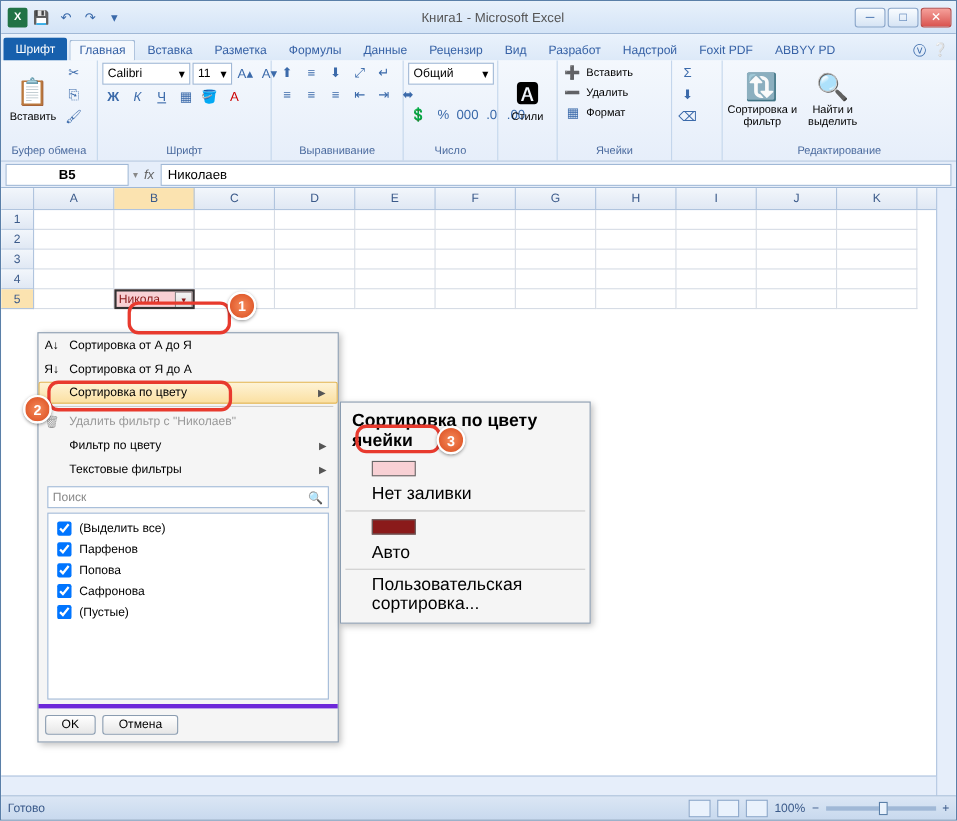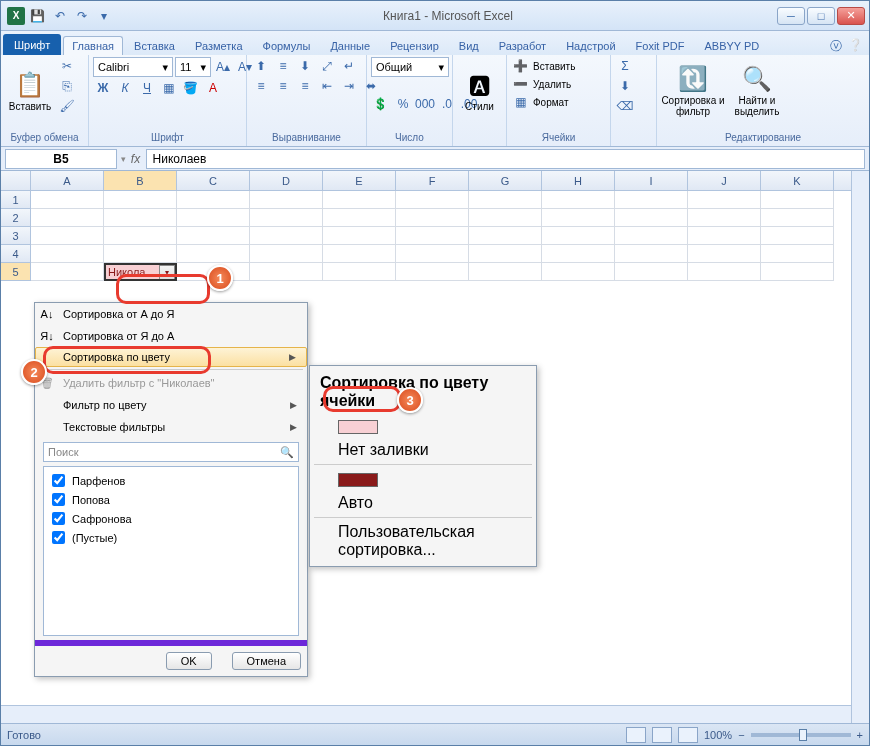--- a/index.html
+++ b/index.html
@@ -53,21 +53,21 @@
 .dd-item { display: flex; align-items: center; height: 22px; padding: 0 10px 0 28px; position: relative; cursor: pointer; }
 .dd-item:hover, .dd-item.highlighted { background: linear-gradient(#fef3d6,#fbe0a2); border: 1px solid #e5b44a; height: 20px; padding-left: 27px; border-radius: 2px; }
 .dd-item.disabled { color: #999; }
 .dd-icon { position: absolute; left: 4px; width: 16px; height: 16px; display: flex; align-items: center; justify-content: center; font-size: 11px; }
 .dd-arrow { margin-left: auto; font-size: 9px; color: #555; }
 .dd-sep { height: 1px; background: #ccc; margin: 2px 4px; }
 .dd-search { margin: 4px 8px; border: 1px solid #a0b8d6; height: 20px; display: flex; align-items: center; padding: 0 4px; background: #fff; color: #888; justify-content: space-between; }
 .dd-checklist { margin: 4px 8px; border: 1px solid #a0b8d6; background: #fff; padding: 4px; height: 170px; }
 .dd-check { display: flex; align-items: center; gap: 4px; font-size: 11px; line-height: 18px; }
 .dd-check input { width: 13px; height: 13px; }
-.dd-buttons { display: flex; justify-content: flex-end; gap: 20px; padding: 6px; border-top: 6px solid #6d28d9; }
+.dd-buttons { display: flex; gap: 6px; padding: 6px; border-top: 4px solid #6d28d9; }
 .dd-btn { border: 1px solid #8a9cb0; background: linear-gradient(#fff,#e6e6e6); padding: 2px 14px; font-size: 11px; border-radius: 3px; cursor: pointer; }
 .submenu { position: absolute; left: 308px; top: 364px; width: 228px; background: #f5f5f5; border: 1px solid #8a9cb0; box-shadow: 2px 2px 6px rgba(0,0,0,.25); font-size: 16px; z-index: 45; padding: 4px 0; }
 .sub-head { font-weight: bold; padding: 4px 10px; }
 .sub-item { padding: 3px 10px 3px 28px; cursor: pointer; position: relative; }
 .color-sw { width: 40px; height: 14px; border: 1px solid #666; display: inline-block; vertical-align: middle; }
 .statusbar { position: absolute; bottom: 0; left: 0; right: 0; height: 22px; background: linear-gradient(#dbe6f4,#c8d9ee); border-top: 1px solid #a0b8d6; display: flex; align-items: center; font-size: 11px; color: #3b5a8a; padding: 0 6px; gap: 8px; }
 .status-right { margin-left: auto; display: flex; align-items: center; gap: 6px; }
 .view-btn { width: 20px; height: 16px; border: 1px solid #8aa5c8; background: #eaf2fc; }
 .zoom-slider { width: 100px; height: 4px; background: #a0b8d6; position: relative; }
 .zoom-thumb { position: absolute; left: 48px; top: -4px; width: 8px; height: 12px; background: #eaf2fc; border: 1px solid #5a7fa8; }
@@ -368,20 +368,24 @@
       <span>Текстовые фильтры</span>
       <span class="dd-arrow">▶</span>
     </div>
     <div class="dd-search">
       <span>Поиск</span>
       <span>🔍</span>
     </div>
     <div class="dd-checklist">
       <label class="dd-check">
           <input type="checkbox" checked="" style="">
+          <span>(Выделить все)</span>
+        </label>
+      <label class="dd-check">
+          <input type="checkbox" checked="" style="">
           <span>Парфенов</span>
         </label>
       <label class="dd-check">
           <input type="checkbox" checked="" style="">
           <span>Попова</span>
         </label>
       <label class="dd-check">
           <input type="checkbox" checked="" style="">
           <span>Сафронова</span>
         </label>

